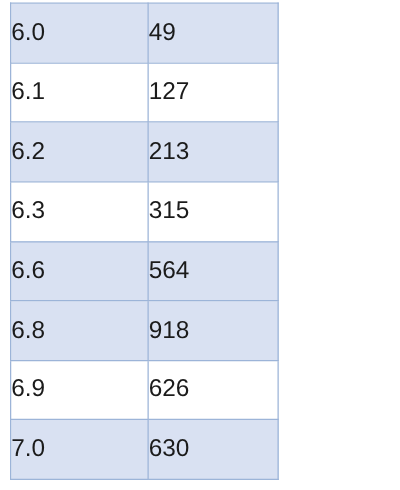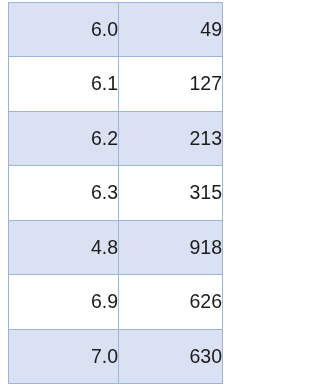--- a/index.html
+++ b/index.html
@@ -29,21 +29,21 @@
     width: 214px;
     height: 382px;
     border: 1px solid #9cb4d8;
   }
 
   table.data-table col.col-x { width: 110px; }
   table.data-table col.col-y { width: 104px; }
 
   table.data-table td {
     border: 1px solid #9cb4d8;
-    text-align: right;
+    text-align: left;
     vertical-align: middle;
     font-size: 19.5px;
     line-height: 1;
     color: #1b1b1b;
     background: #ffffff;
     padding: 0;
     height: 34.7px;
     font-family: "Liberation Sans", sans-serif;
   }
 
@@ -71,21 +71,25 @@
         </tr>
         <tr class="banded">
           <td>6.2</td>
           <td>213</td>
         </tr>
         <tr>
           <td>6.3</td>
           <td>315</td>
         </tr>
         <tr class="banded">
-          <td>4.8</td>
+          <td>6.6</td>
+          <td>564</td>
+        </tr>
+        <tr class="banded">
+          <td>6.8</td>
           <td>918</td>
         </tr>
         <tr>
           <td>6.9</td>
           <td>626</td>
         </tr>
         <tr class="banded">
           <td>7.0</td>
           <td>630</td>
         </tr>

